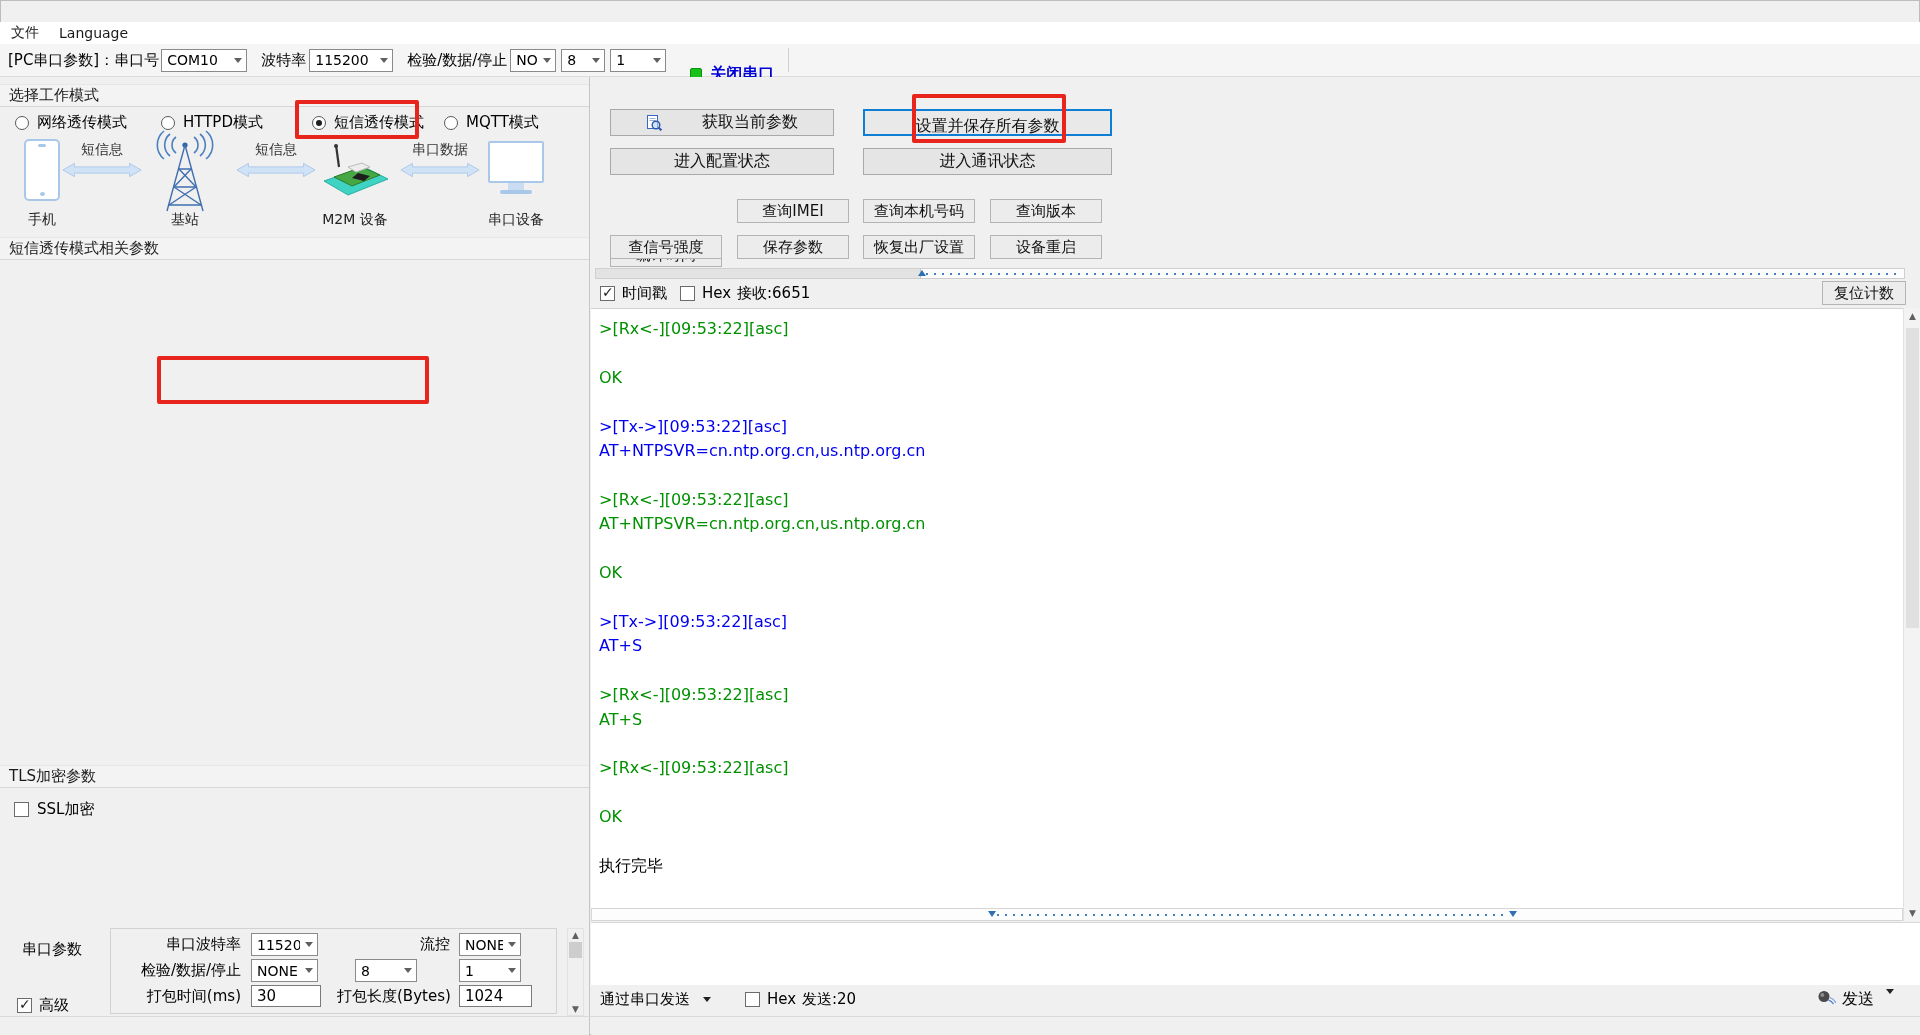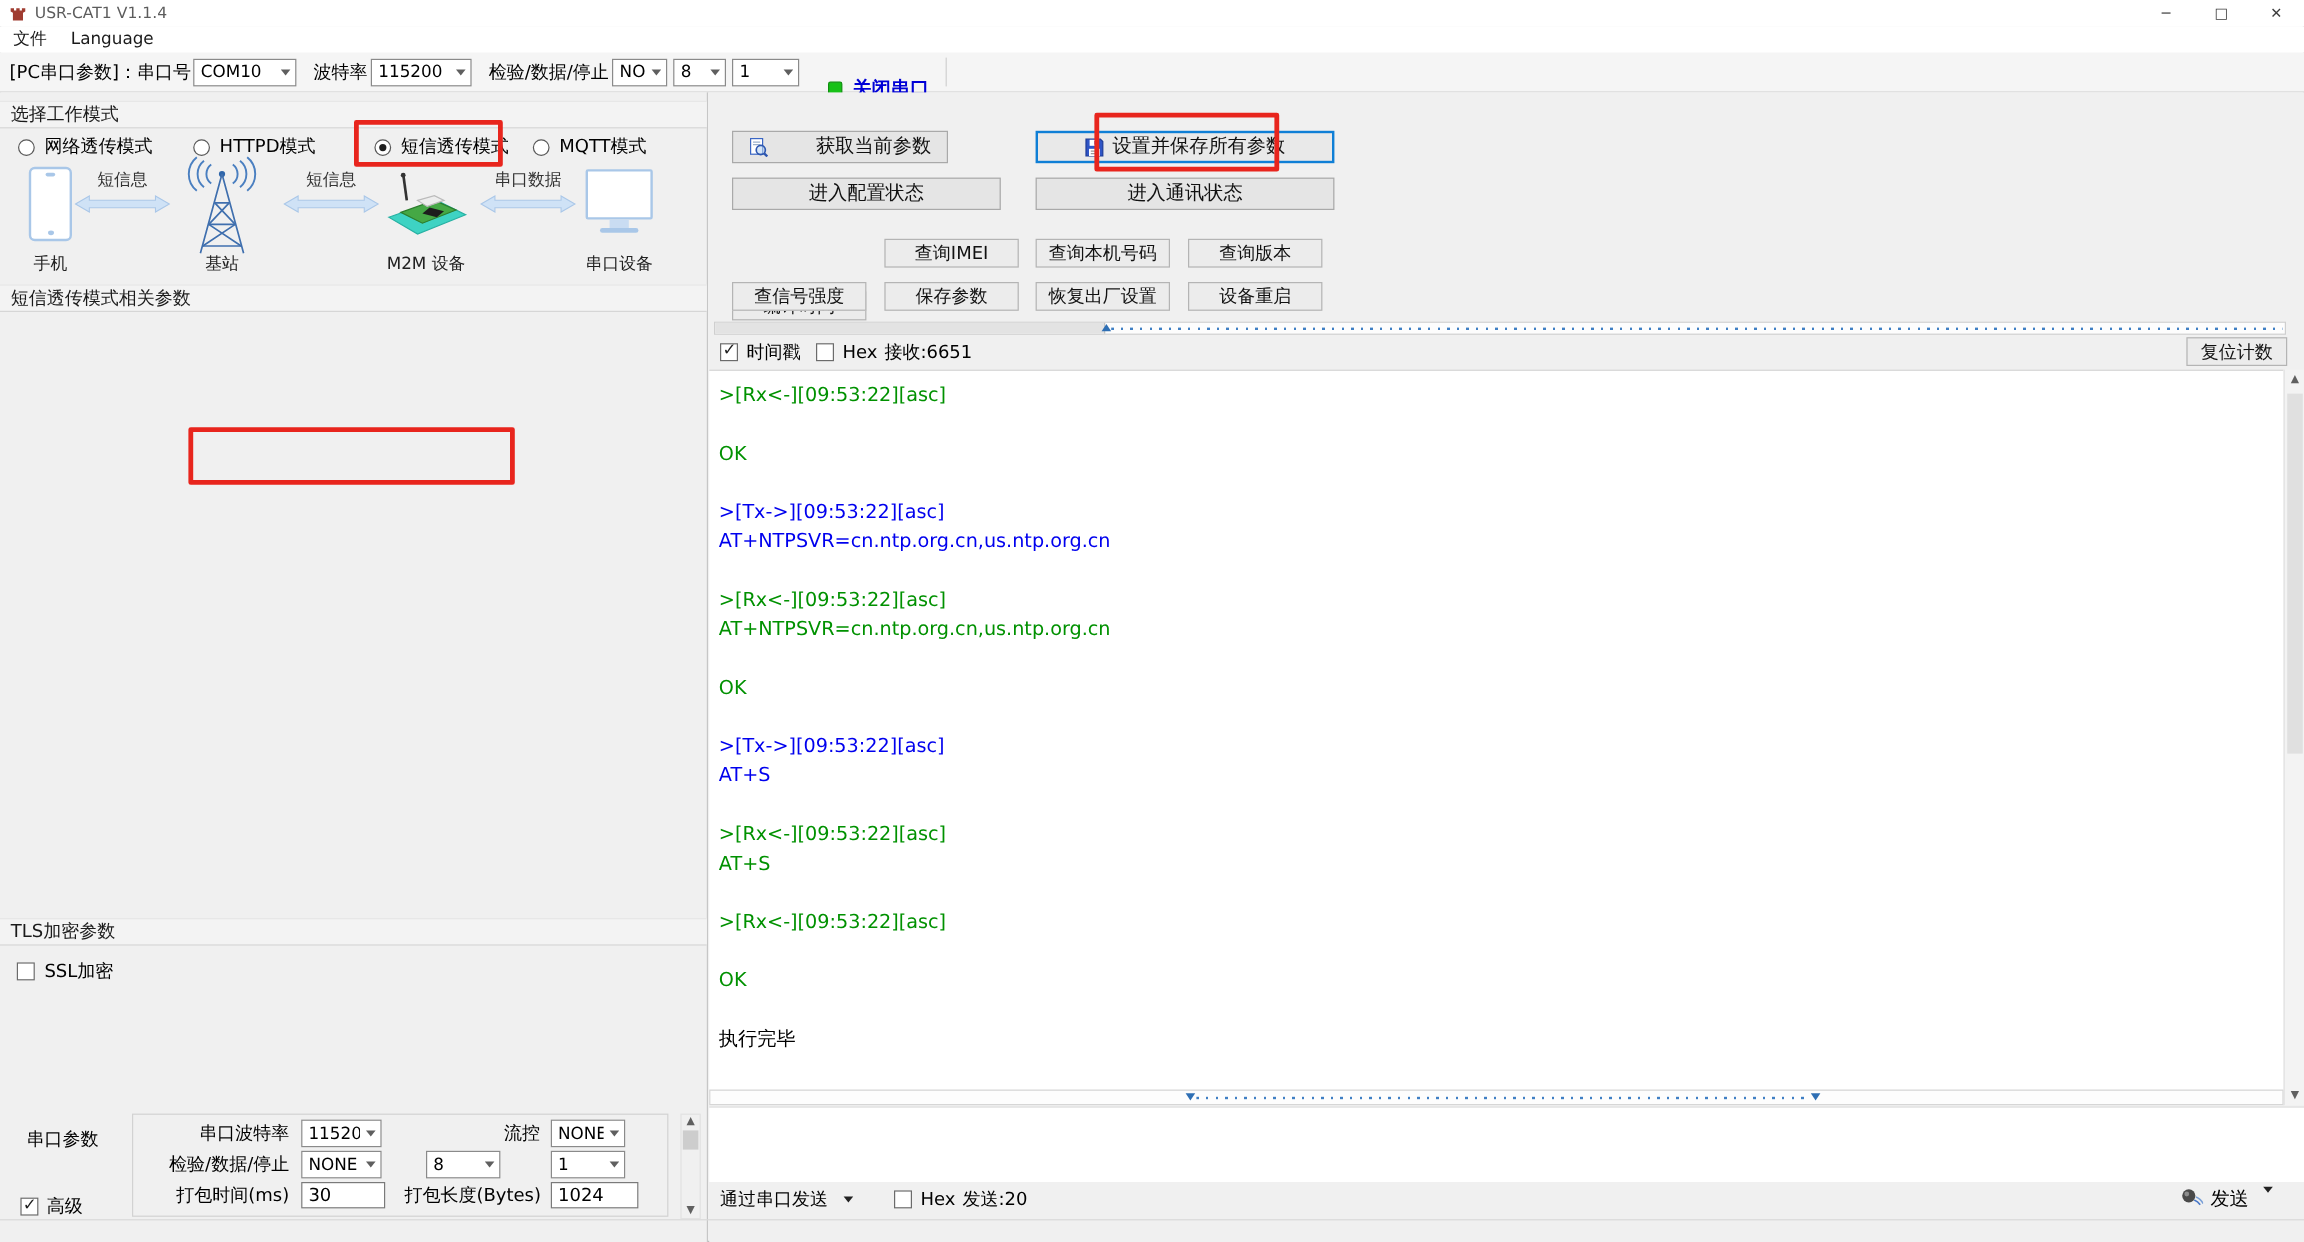--- a/index.html
+++ b/index.html
@@ -68,22 +68,22 @@
   .gp-scroll{position:absolute;left:567px;top:0;width:17px;height:88px;background:#f0f0f0;border:1px solid #e2e2e2;display:flex;flex-direction:column;align-items:center;justify-content:space-between;padding:1px 0;}
   .sc-arrow{font-size:9px;color:#606060;line-height:10px;}
   .gp-thumb{width:13px;height:16px;background:#cdcdcd;margin-bottom:auto;margin-top:2px;}
   .adv-row{position:absolute;left:17px;top:68px;display:flex;align-items:center;gap:7px;}
 
   
   .hd-cmd{top:7px;}
   .btn{position:absolute;background:#e5e5e5;border:1px solid #a9a9a9;display:flex;align-items:center;justify-content:center;gap:7px;font-size:16px;color:#111;cursor:default;}
   .btn.small{font-size:15px;background:#ececec;border-color:#b4b4b4;}
   .btn.focused{border:2px solid #0f7fd6;background:#e9e9e9;}
-  .b1{left:19px;top:32px;width:180px;height:27px;gap:40px;}
-  .b2{left:272px;top:32px;width:249px;height:27px;}
+  .b1{left:19px;top:32px;width:224px;height:27px;gap:40px;}
+  .b2{left:272px;top:32px;width:249px;height:27px;flex-direction:column;}
   .b3{left:19px;top:71px;width:224px;height:27px;}
   .b4{left:272px;top:71px;width:249px;height:27px;}
   .s1{left:19px;top:122px;width:112px;height:24px;margin-top:44px;}
   .s2{left:146px;top:122px;width:112px;height:24px;}
   .s3{left:272px;top:122px;width:112px;height:24px;}
   .s4{left:399px;top:122px;width:112px;height:24px;}
   .s5{left:19px;top:158px;width:112px;height:24px;}
   .s6{left:146px;top:158px;width:112px;height:24px;}
   .s7{left:272px;top:158px;width:112px;height:24px;}
   .s8{left:399px;top:158px;width:112px;height:24px;}
@@ -122,31 +122,20 @@
   .anno{position:absolute;border:4px solid #e8251d;border-radius:2px;pointer-events:none;z-index:50;}
   .anno-mode{left:295px;top:100px;width:124px;height:39px;}
   .anno-save{left:912px;top:94px;width:154px;height:49px;}
   .anno-phone{left:157px;top:356px;width:272px;height:48px;}
 </style>
 </head>
 <body>
 
 <div class="window">
 
-  <div class="titlebar">
-    <svg width="15" height="15" viewBox="0 0 16 16" style="margin-left:7px">
-      <polygon points="2,6 2,3 5,3 5,5 7,5 7,3 10,3 10,5 12,5 12,3 15,3 15,6 13,7 13,14 4,14 4,7" fill="#a03c30"></polygon>
-    </svg>
-    <span class="title-text">USR-CAT1 V1.1.4</span>
-    <div class="win-controls">
-      <span class="win-btn">─</span>
-      <span class="win-btn">□</span>
-      <span class="win-btn">✕</span>
-    </div>
-  </div>
 
   <div class="menubar">
     <span>文件</span>
     <span>Language</span>
   </div>
 
   <div class="toolbar">
     <span class="tl" style="margin-left:8px">[PC串口参数]：串口号</span>
     <span class="dd" style="width:86px;margin-left:2px">
       <span class="dd-val">COM10</span>

